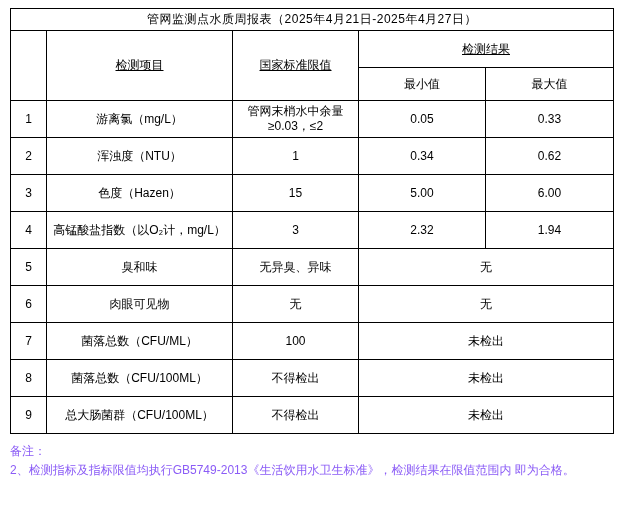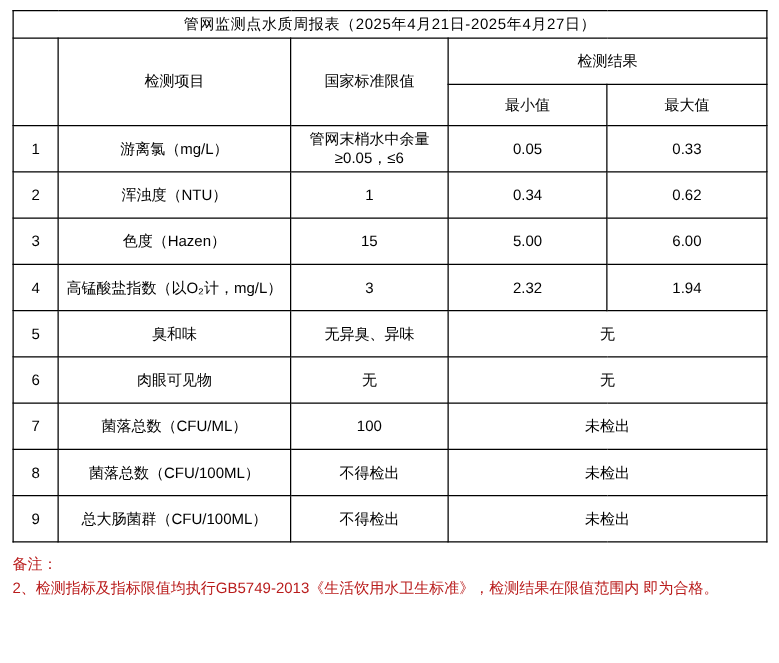--- a/index.html
+++ b/index.html
@@ -38,20 +38,21 @@
   }
   .title-cell {
     font-size: 15px;
     font-weight: bold;
     padding: 9px 4px;
     letter-spacing: 0.5px;
   }
   .hdr {
     font-size: 13px;
     height: 30px;
+    text-decoration: underline;
   }
   .hdr-sub {
     font-size: 12px;
     height: 26px;
   }
   .col-idx { width: 36px; }
   .col-item { width: 186px; }
   .col-std { width: 126px; }
   .col-min { width: 127px; }
   .col-max { width: 128px; }
@@ -62,21 +63,21 @@
     font-size: 12.5px;
   }
   .std-two-line {
     font-size: 12px;
     line-height: 1.35;
   }
   .notes {
     margin: 8px 10px 0 10px;
     font-size: 12px;
     line-height: 1.55;
-    color: #b91c1c;
+    color: #8b5cf6;
   }
   .notes div {
     white-space: nowrap;
   }
 </style>
 </head>
 <body>
 
 <div class="page">
 
@@ -99,21 +100,21 @@
         <td class="hdr" colspan="2">检测结果</td>
       </tr>
       <tr>
         <td class="hdr-sub">最小值</td>
         <td class="hdr-sub">最大值</td>
       </tr>
 
       <tr>
         <td class="row-cell">1</td>
         <td class="row-cell item-name">游离氯（mg/L）</td>
-        <td class="row-cell std-two-line">管网末梢水中余量≥0.05，≤6</td>
+        <td class="row-cell std-two-line">管网末梢水中余量≥0.03，≤2</td>
         <td class="row-cell">0.05</td>
         <td class="row-cell">0.33</td>
       </tr>
 
       <tr>
         <td class="row-cell">2</td>
         <td class="row-cell item-name">浑浊度（NTU）</td>
         <td class="row-cell">1</td>
         <td class="row-cell">0.34</td>
         <td class="row-cell">0.62</td>

